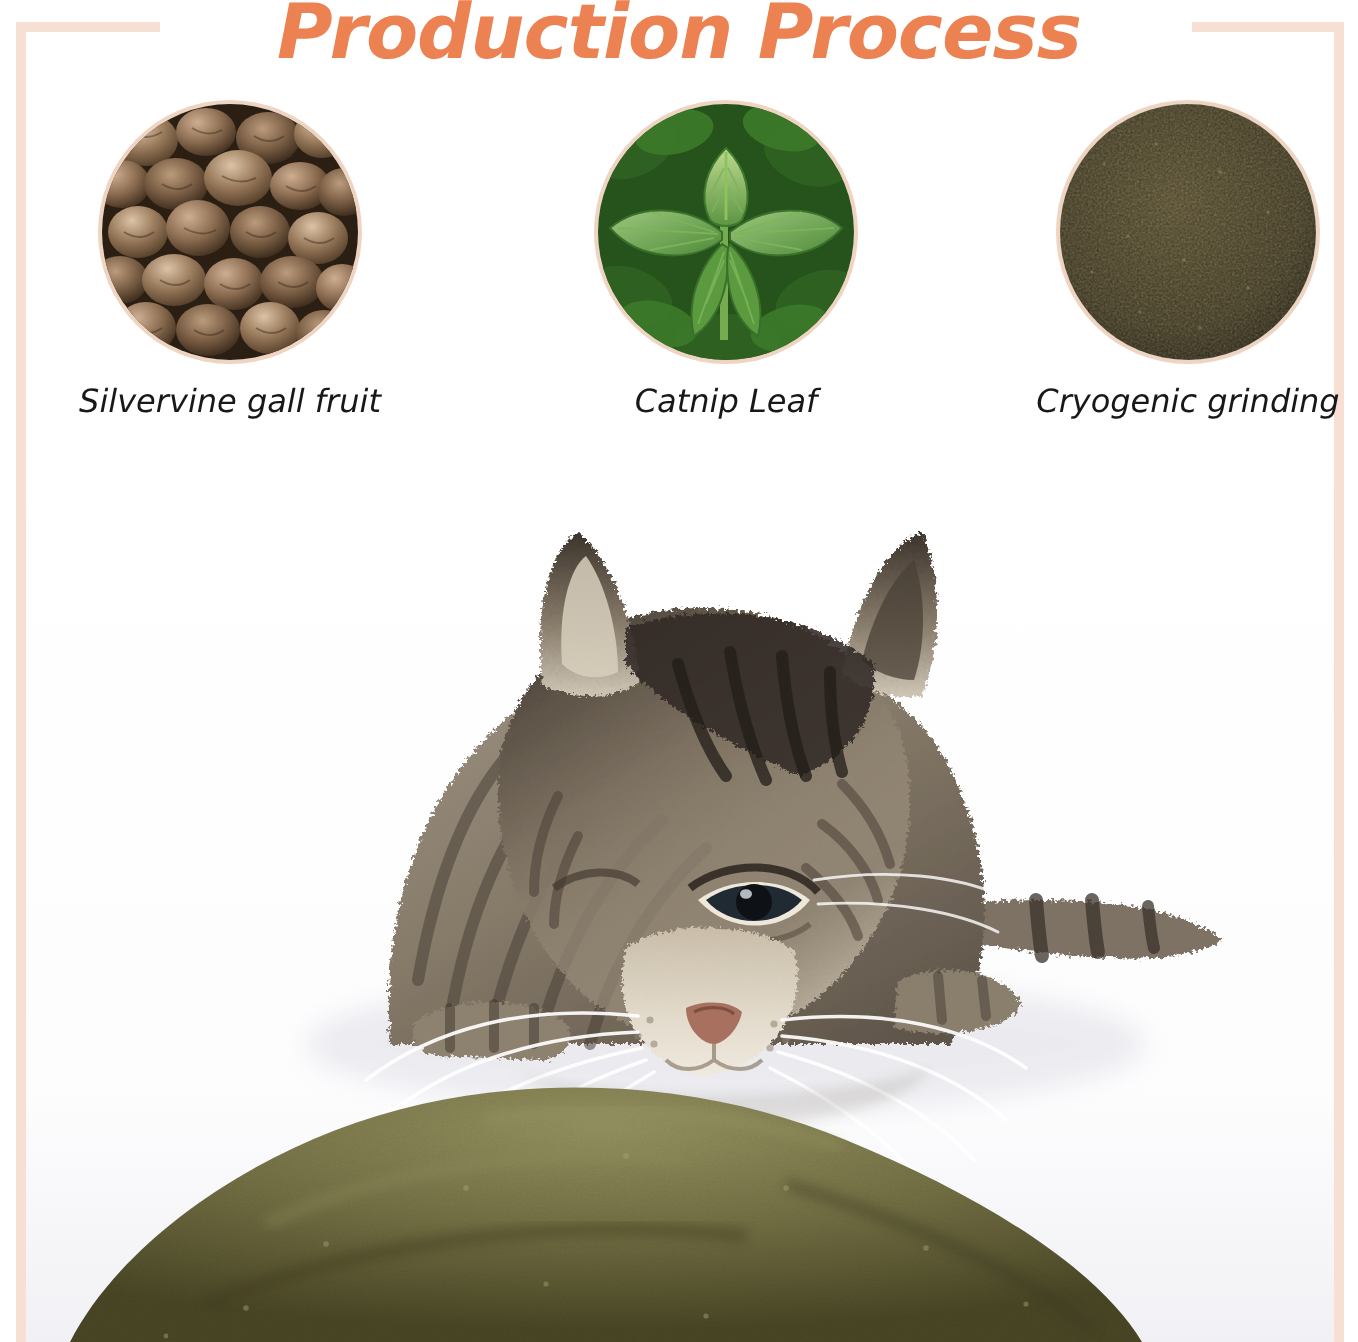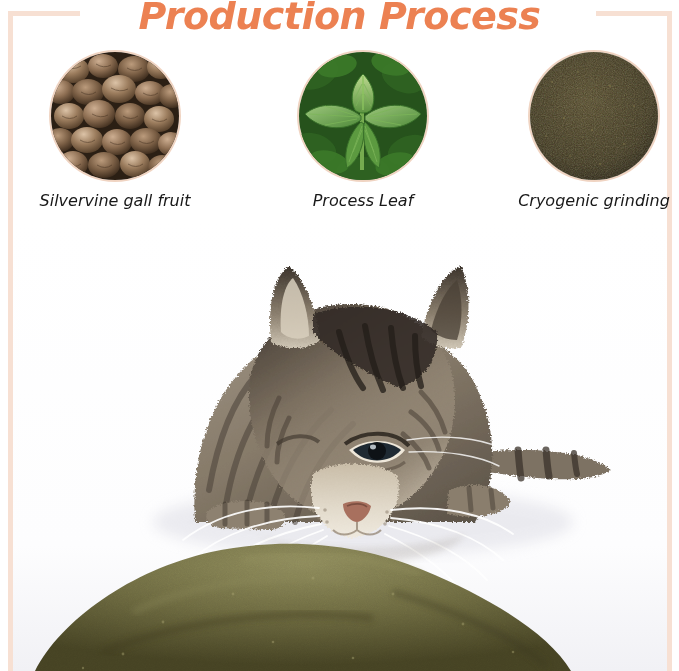--- a/index.html
+++ b/index.html
@@ -214,21 +214,21 @@
             <g stroke="#7db659" stroke-width="0.9" fill="none" opacity="0.85">
               <path d="M60 65 L10 62 M58 64 L26 54 M58 67 L26 73"></path>
               <path d="M68 65 L118 62 M70 64 L102 54 M70 67 L102 73"></path>
               <path d="M63 74 L50 110 M63 78 L54 100"></path>
               <path d="M66 74 L78 110 M66 78 L75 100"></path>
               <path d="M63 32 L56 46 M65 32 L72 46 M63 42 L57 54 M65 42 L72 54"></path>
             </g>
           </svg>
         </div>
       </div>
-      <div class="ing-label">Process Leaf</div>
+      <div class="ing-label">Catnip Leaf</div>
     </div>
 
     <div class="ingredient ing-2">
       <div class="circle-wrap">
         <div class="circle">
           <svg viewBox="0 0 128 128" preserveAspectRatio="none" aria-hidden="true">
             <defs>
               <radialGradient id="powG" cx="45%" cy="38%" r="70%">
                 <stop offset="0%" stop-color="#4e4527"></stop>
                 <stop offset="70%" stop-color="#3b341c"></stop>

